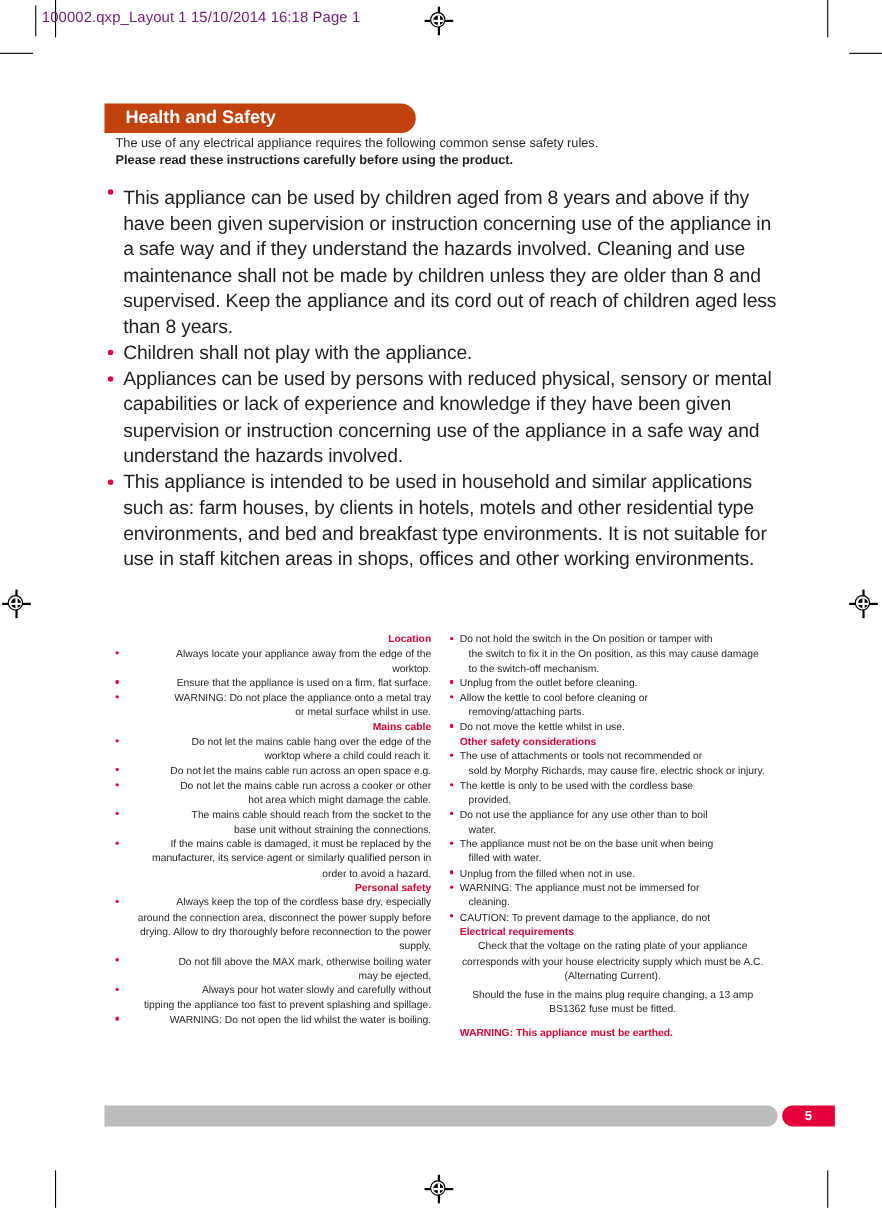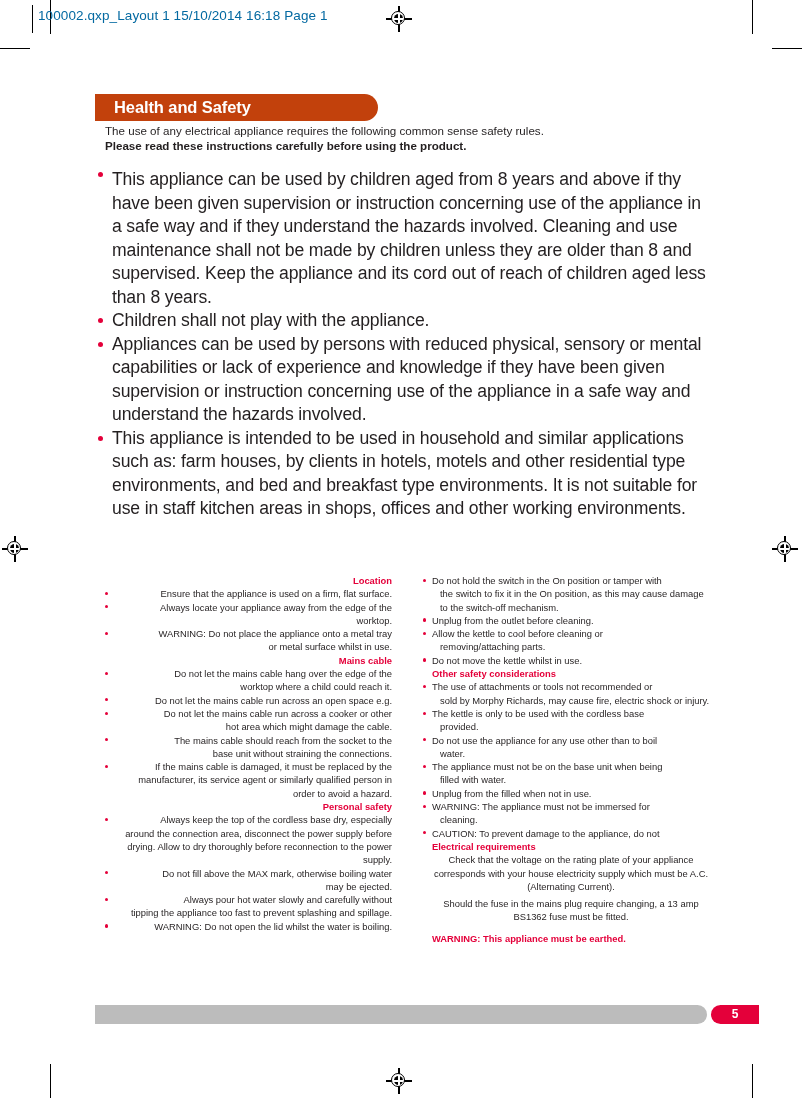--- a/index.html
+++ b/index.html
@@ -64,21 +64,21 @@
     background: #fff;
   }
 
   
   .slug {
     position: absolute;
     left: 38px; top: 8px;
     font-size: 13.5px;
     letter-spacing: 0.1px;
     white-space: nowrap;
-    color: #0369a1;
+    color: #701a75;
   }
   .slug-rule {
     position: absolute;
     left: 32px; top: 5px;
     width: 1.4px; height: 28px;
     background: #000;
   }
 
   
   .page {
@@ -149,21 +149,21 @@
     top: 574px;
     width: 612px;
     height: 420px;
   }
   .col {
     position: absolute;
     top: 0;
     width: 296px;
   }
   .col-left  { left: 0px; text-align: right; }
-  .col-right { left: 318px; }
+  .col-right { left: 304px; }
 
   .sub-head {
     color: #e4003a;
     font-weight: bold;
     font-size: 9.4px;
     line-height: 13.3px;
     padding-left: 18px;
     margin: 0;
   }
   .fine-item {
@@ -302,26 +302,26 @@
       <span class="bullet"></span>
       <span>This appliance is intended to be used in household and similar applications such as: farm houses, by clients in hotels, motels and other residential type environments, and bed and breakfast type environments. It is not suitable for use in staff kitchen areas in shops, offices and other working environments.</span>
     </div>
   </div>
 
   <div class="cols">
     <div class="col col-left" id="col-left">
         <div class="sub-head">Location</div>
         <div class="fine-item">
           <span class="bullet"></span>
-          <span class="txt">Ensure that the appliance is used on a firm, flat surface.</span>
-        </div>
-        <div class="fine-item">
-          <span class="bullet"></span>
           <span class="txt">Always locate your appliance away from the edge of the</span>
           <span class="cont">worktop.</span>
+        </div>
+        <div class="fine-item">
+          <span class="bullet"></span>
+          <span class="txt">Ensure that the appliance is used on a firm, flat surface.</span>
         </div>
         <div class="fine-item">
           <span class="bullet"></span>
           <span class="txt">WARNING: Do not place the appliance onto a metal tray</span>
           <span class="cont">or metal surface whilst in use.</span>
         </div>
         <div class="sub-head">Mains cable</div>
         <div class="fine-item">
           <span class="bullet"></span>
           <span class="txt">Do not let the mains cable hang over the edge of the</span>

